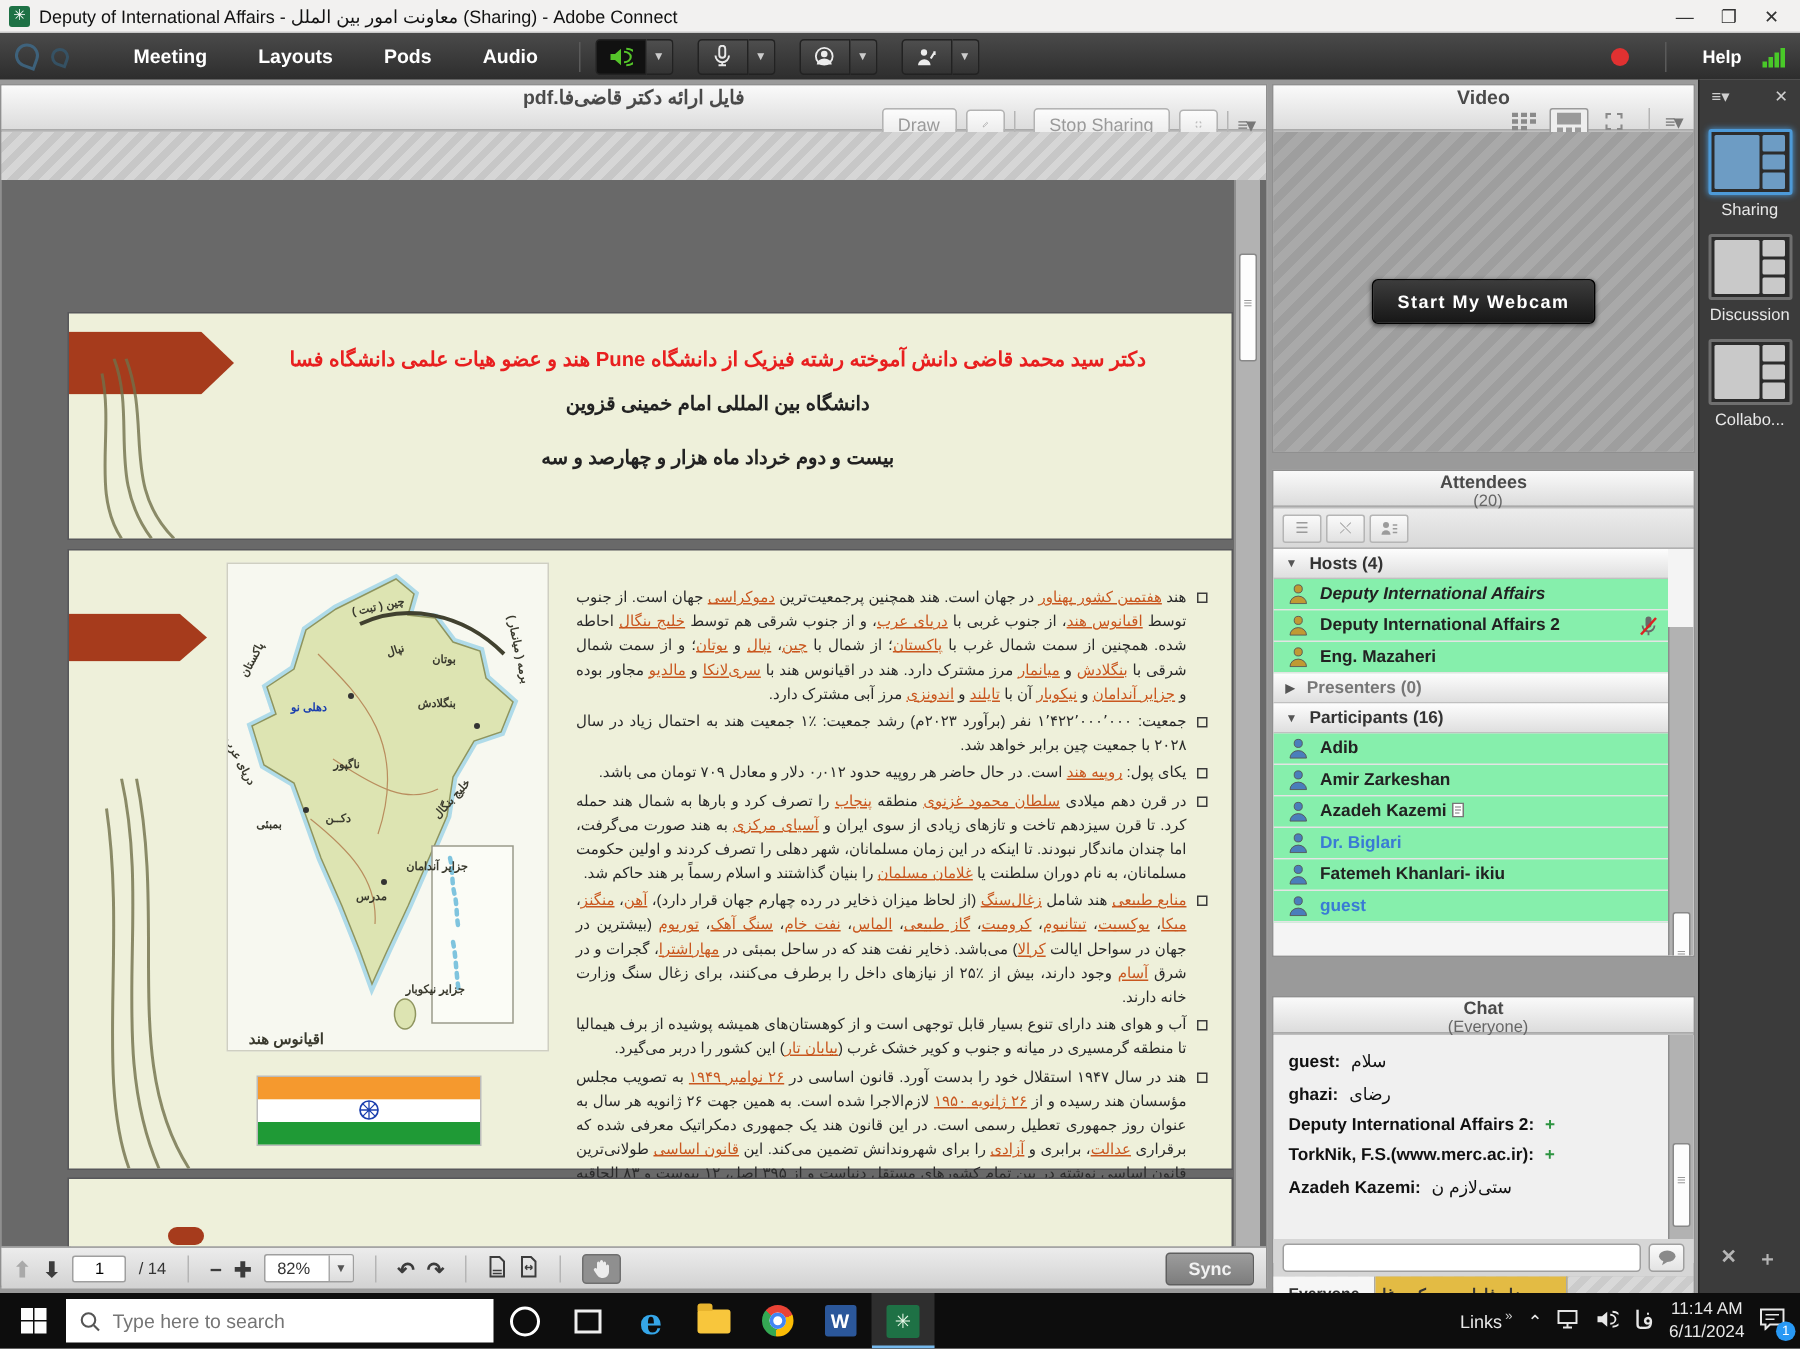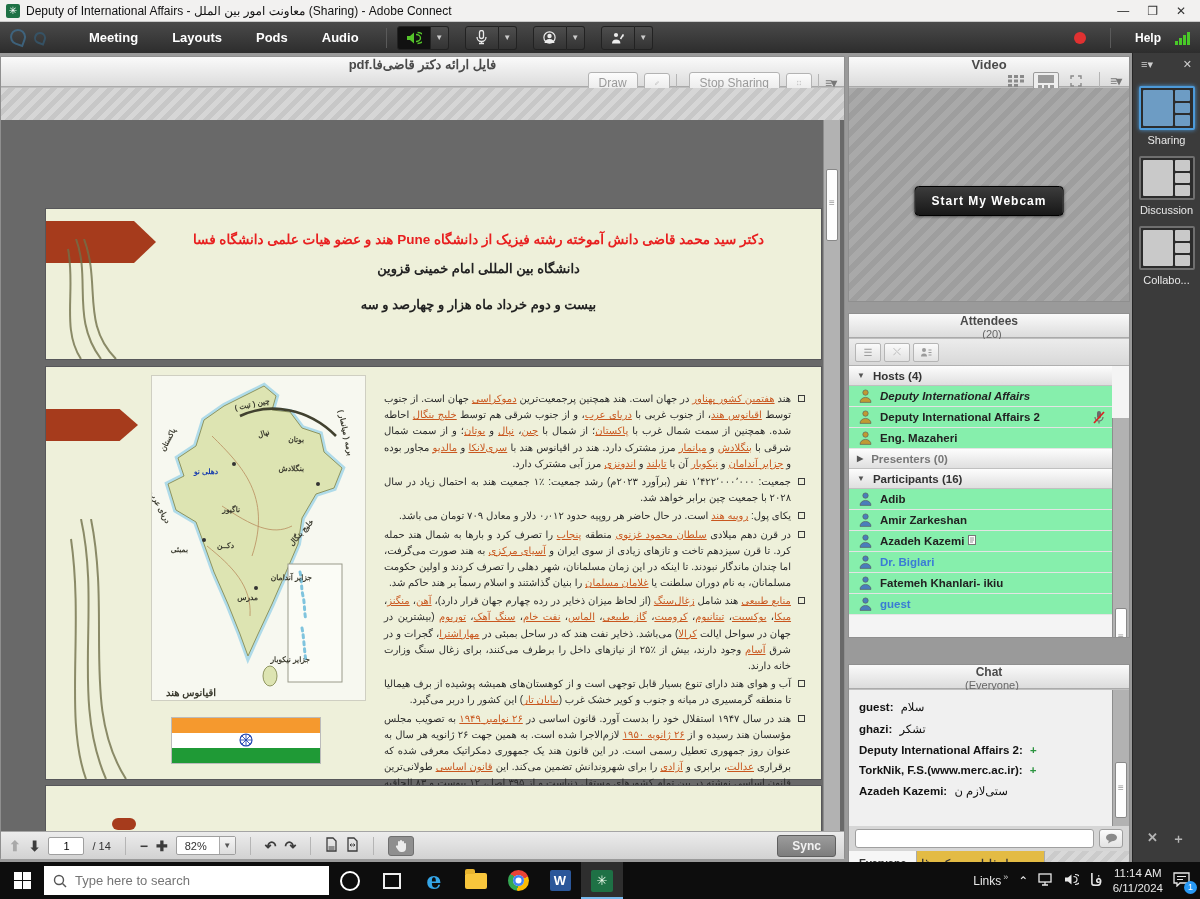--- a/index.html
+++ b/index.html
@@ -606,21 +606,21 @@
     <span class="pod-menu">≡▾</span>
   </div>
   <div id="chat-msgs">
   <div class="msg">
     <span class="msg-name">guest:</span>
     <span class="msg-text">سلام</span>
   </div>
 
   <div class="msg">
     <span class="msg-name">ghazi:</span>
-    <span class="msg-text">تشکر</span>
+    <span class="msg-text">رضای</span>
   </div>
 
   <div class="msg plus">
     <span class="msg-name">Deputy International Affairs 2:</span>
     <span class="msg-text plus">+</span>
   </div>
 
   <div class="msg plus">
     <span class="msg-name">TorkNik, F.S.(www.merc.ac.ir):</span>
     <span class="msg-text plus">+</span>

